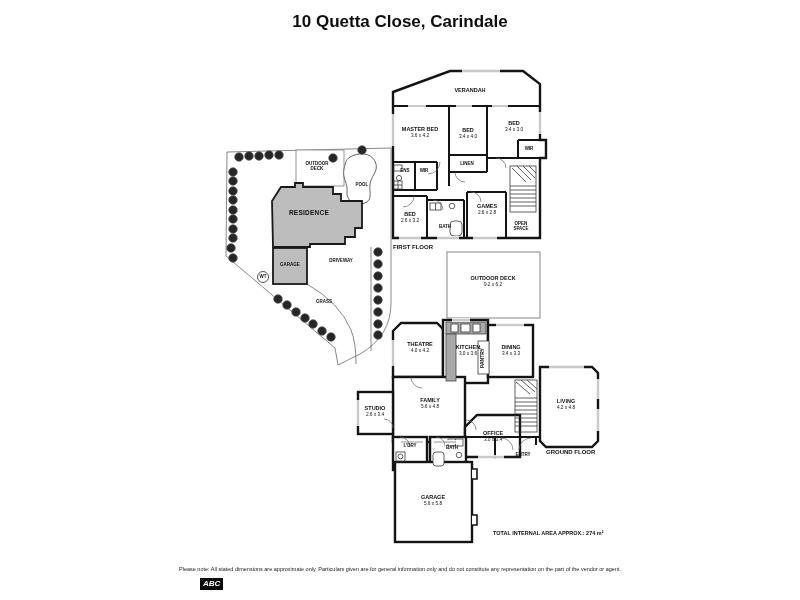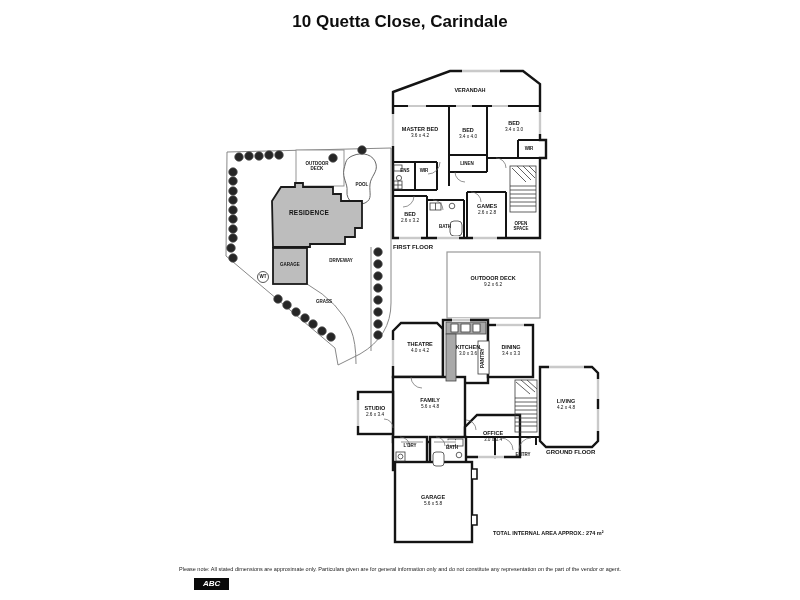--- a/index.html
+++ b/index.html
@@ -27,21 +27,21 @@
   .capL{position:absolute;transform:translate(0,-50%) scale(0.5);transform-origin:left center;
         font-weight:bold;font-size:12px;white-space:nowrap;color:#111;}
   .rot{transform:translate(-50%,-50%) rotate(-90deg) scale(0.55);}
 
   #title{position:absolute;left:0;top:12px;width:800px;text-align:center;
          font-size:17px;font-weight:bold;color:#0d0d0d;}
   #disclaimer{position:absolute;left:100px;top:566px;width:600px;text-align:center;
               transform:scale(0.5);transform-origin:center top;font-size:11px;color:#222;width:1200px;left:-200px;}
   #logo{position:absolute;left:194px;top:578px;display:flex;align-items:flex-start;gap:2px;}
   #logo-box{background:#0a0a0a;color:#fff;font-weight:bold;font-style:italic;
-            font-size:8px;padding:2px 9px;line-height:1;}
+            font-size:8px;padding:2px 3px;line-height:1;margin-left:6px;}
   .logo-bar{width:24px;height:4px;background:#0a0a0a;margin-bottom:2px;}
 </style>
 </head>
 <body>
 
 <div id="page">
 
   <div id="title">10 Quetta Close, Carindale</div>
 
   <svg id="plan-svg" width="800" height="600" viewBox="0 0 800 600">

